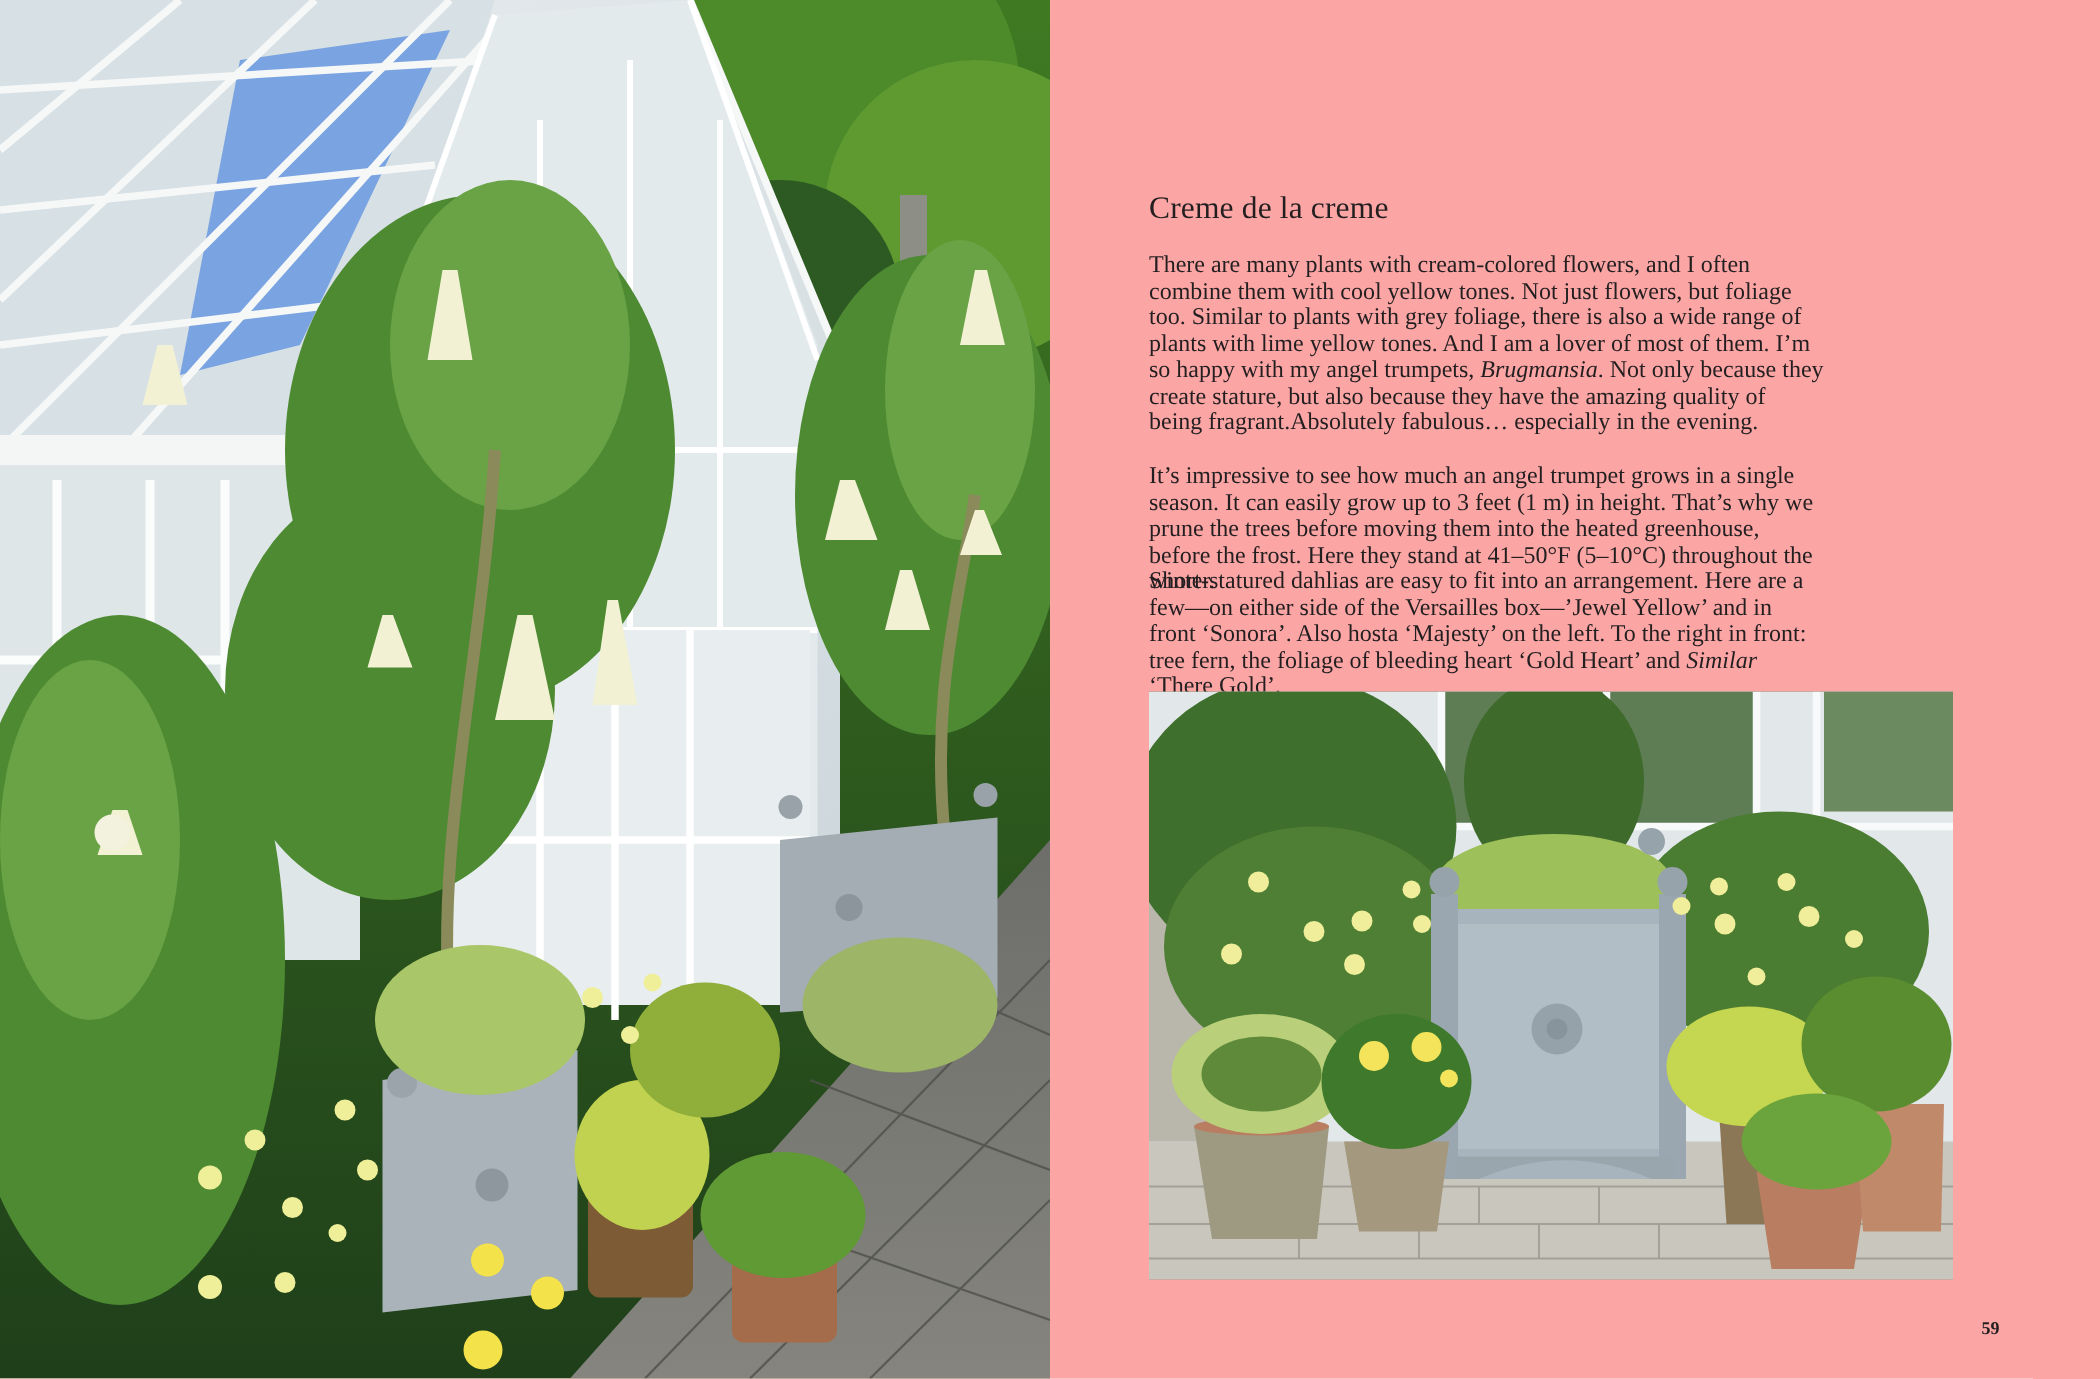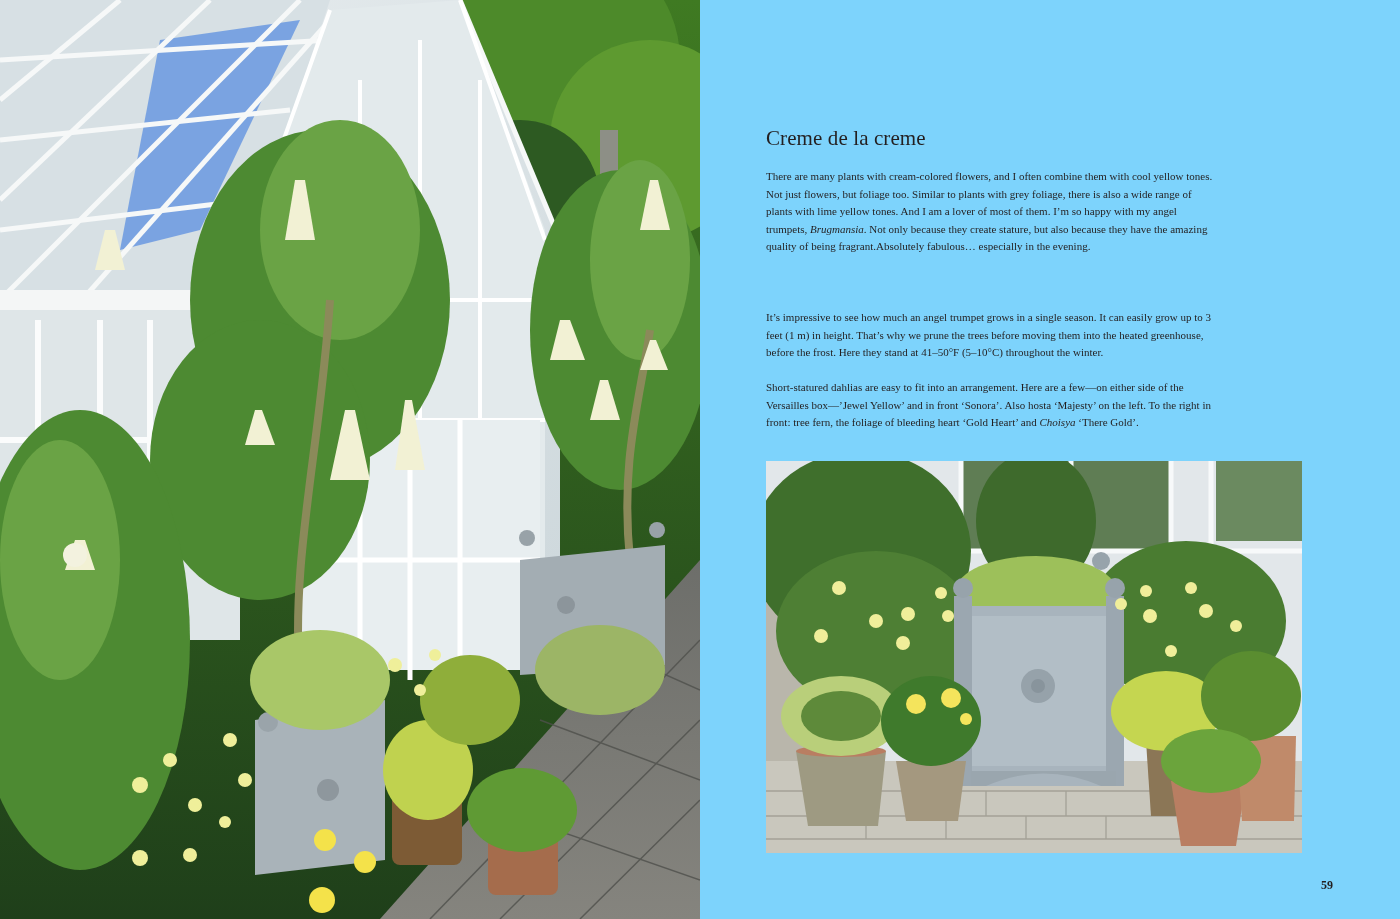--- a/index.html
+++ b/index.html
@@ -8,28 +8,28 @@
       font-family: "Liberation Serif", "DejaVu Serif", serif; color:#231f20;
     }
     .spread { position:absolute; inset:0; }
     
     .photo-left {
       position:absolute; left:0; top:0; width:700px; height:919px; overflow:hidden;
       background:#6f8b55;
     }
     .photo-left svg, .photo-right svg { display:block; width:100%; height:100%; }
     
-    .page-right { position:absolute; left:700px; top:0; width:700px; height:919px; background:#7dd3fc; }
+    .page-right { position:absolute; left:700px; top:0; width:700px; height:919px; background:#fca5a5; }
     .heading {
       position:absolute; left:66px; top:126px; margin:0;
       font-size:21px; font-weight:normal; letter-spacing:0.1px; color:#231f20;
     }
     .body-text {
       position:absolute; left:66px; width:450px; margin:0;
-      font-size:11px; line-height:17.5px; color:#231f20; text-align:left;
+      font-size:16px; line-height:17.5px; color:#231f20; text-align:left;
     }
     .p1 { top:168px; }
     .p2 { top:309px; }
     .p3 { top:379px; }
     .body-text em { font-style:italic; }
     .photo-right {
       position:absolute; left:66px; top:461px; width:536px; height:392px; overflow:hidden;
       background:#8b9a84;
     }
     .page-number {
@@ -187,21 +187,21 @@
     </svg>
   </div>
 
   <div class="page-right">
     <h2 class="heading">Creme de la creme</h2>
 
     <p class="body-text p1"><span>There are many plants with cream-colored flowers, and I often combine them with cool yellow tones. Not just flowers, but foliage too. Similar to plants with grey foliage, there is also a wide range of plants with lime yellow tones. And I am a lover of most of them. I’m so happy with my angel trumpets, </span><em>Brugmansia</em><span>. Not only because they create stature, but also because they have the amazing quality of being fragrant.Absolutely fabulous… especially in the evening.</span></p>
 
     <p class="body-text p2">It’s impressive to see how much an angel trumpet grows in a single season. It can easily grow up to 3 feet (1 m) in height. That’s why we prune the trees before moving them into the heated greenhouse, before the frost. Here they stand at 41–50°F (5–10°C) throughout the winter.</p>
 
-    <p class="body-text p3"><span>Short-statured dahlias are easy to fit into an arrangement. Here are a few—on either side of the Versailles box—’Jewel Yellow’ and in front ‘Sonora’. Also hosta ‘Majesty’ on the left. To the right in front: tree fern, the foliage of bleeding heart ‘Gold Heart’ and </span><em>Choisya</em><span> ‘There Gold’.</span></p>
+    <p class="body-text p3"><span>Short-statured dahlias are easy to fit into an arrangement. Here are a few—on either side of the Versailles box—’Jewel Yellow’ and in front ‘Sonora’. Also hosta ‘Majesty’ on the left. To the right in front: tree fern, the foliage of bleeding heart ‘Gold Heart’ and </span><em>Similar</em><span> ‘There Gold’.</span></p>
 
     <div class="photo-right">
       <svg viewBox="0 0 536 392" preserveAspectRatio="none">
 
         <rect x="0" y="0" width="536" height="392" fill="#e2e7ea"></rect>
         <rect x="195" y="0" width="210" height="90" fill="#5f7d54"></rect>
         <rect x="450" y="0" width="86" height="80" fill="#6b8a60"></rect>
         <g stroke="#f7f9fa" stroke-width="5">
           <line x1="195" y1="0" x2="195" y2="120"></line>
             <line x1="305" y1="0" x2="305" y2="95"></line>

